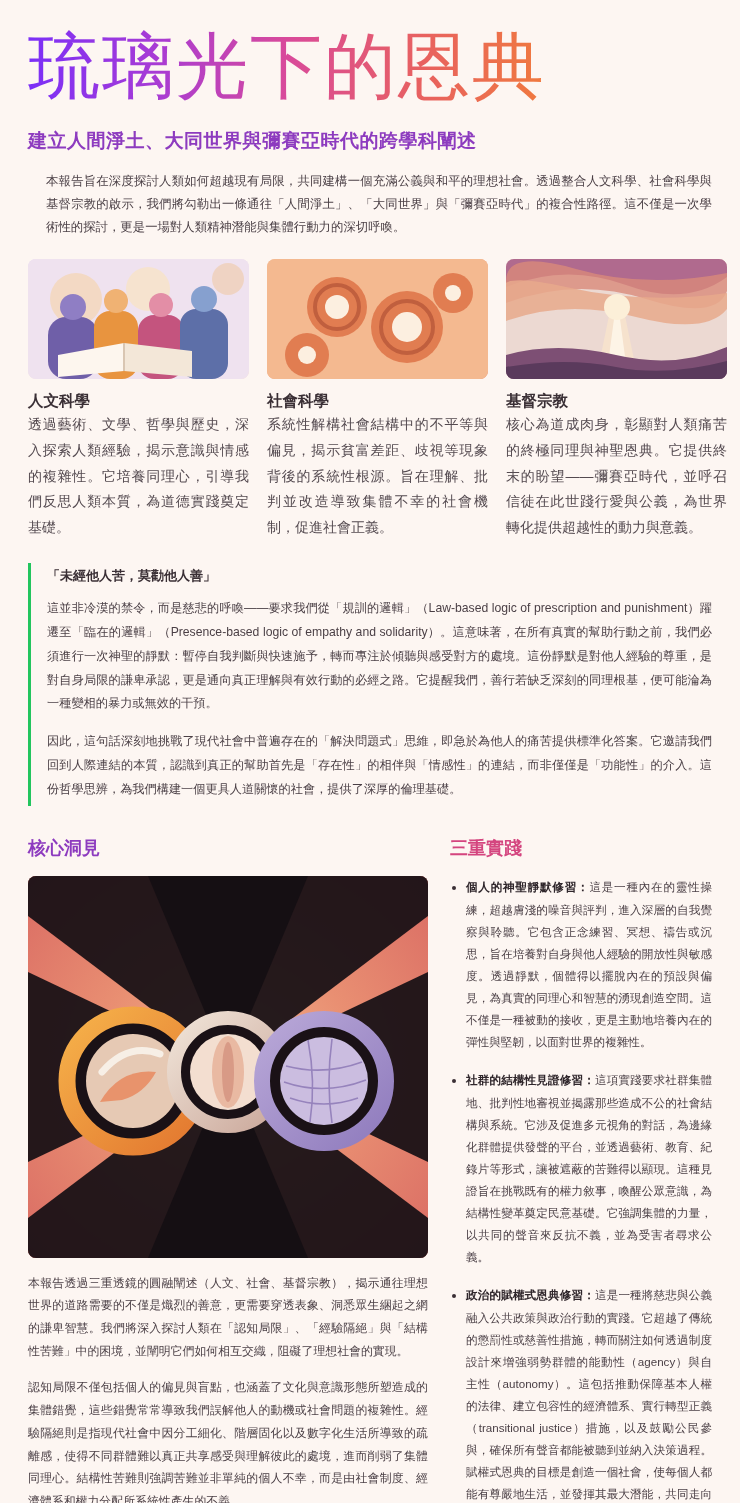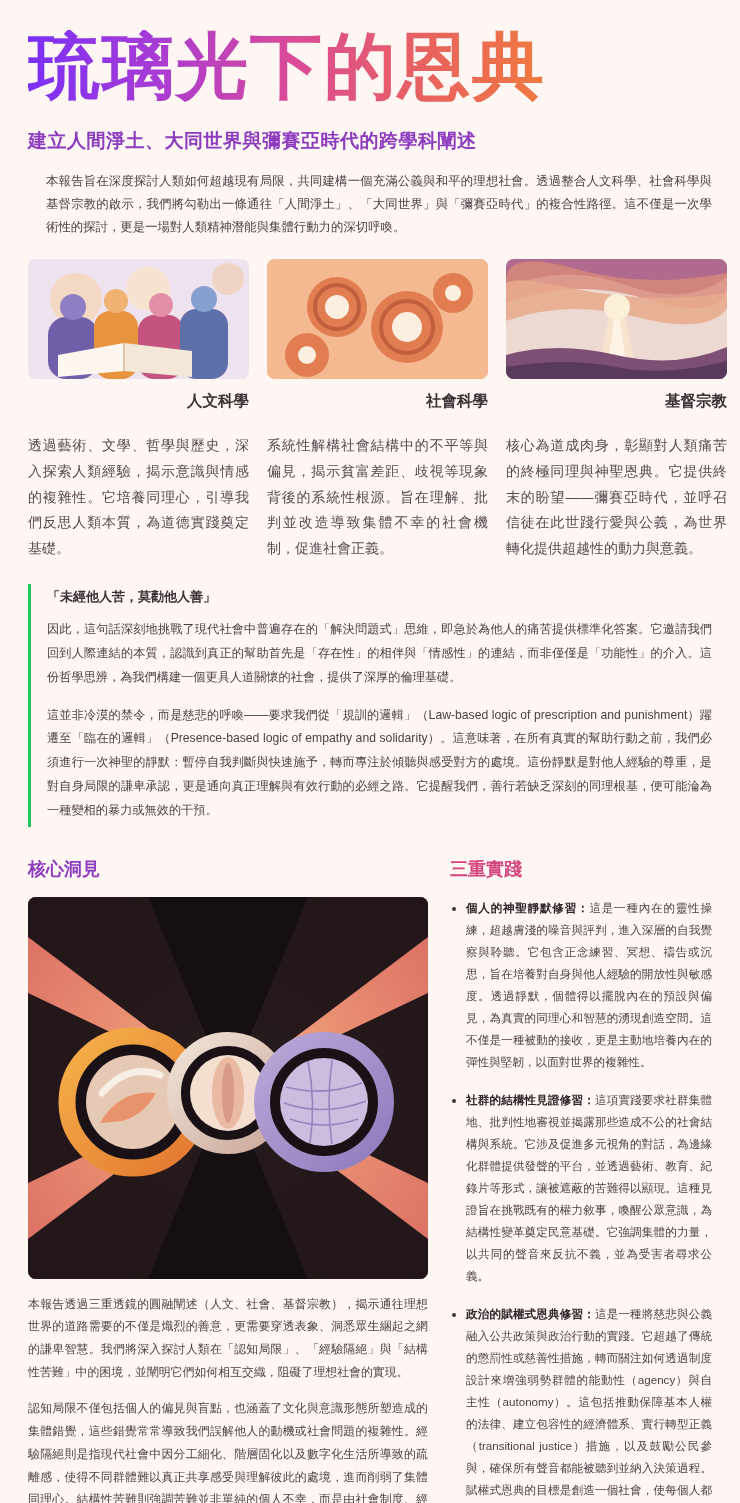--- a/index.html
+++ b/index.html
@@ -13,21 +13,21 @@
   .page {
     width: 740px;
     min-height: 1503px;
     background: #fdf6f2;
     padding: 26px 28px 30px 28px;
   }
   
   .main-title {
     font-size: 72px;
     line-height: 1.0;
-    font-weight: bold;
+    font-weight: normal;
     letter-spacing: 2px;
     margin: 4px 0 26px 0;
     background: linear-gradient(90deg, #7b2ff7 0%, #a63bd6 18%, #d94a9a 38%, #e8625f 58%, #f07a3e 76%, #f39c3c 100%);
     -webkit-background-clip: text;
     background-clip: text;
     color: transparent;
     -webkit-text-fill-color: transparent;
     text-align: left;
   }
   .subtitle {
@@ -56,22 +56,21 @@
     height: 120px;
     border-radius: 8px;
     overflow: hidden;
     position: relative;
     margin-bottom: 12px;
   }
   .card-title {
     font-size: 15.5px;
     font-weight: bold;
     color: #3a2f35;
-    margin-bottom: 21px;
-    text-align: right;
+    margin-bottom: 0;
   }
   .card-body {
     font-size: 14px;
     line-height: 1.85;
     color: #544a50;
     text-align: justify;
   }
   
   .ill1 { background: linear-gradient(160deg,#e7d9f2 0%, #f1e2ea 45%, #f7ded0 100%); }
   .ill2 { background: linear-gradient(150deg,#f6c9a8 0%, #f0a882 50%, #e98b6d 100%); }
@@ -131,21 +130,21 @@
     padding-left: 16px;
   }
   ul.practice li {
     font-size: 11.6px;
     line-height: 1.9;
     color: #4a3f45;
     margin-bottom: 16px;
     text-align: justify;
   }
   ul.practice li::marker { color:#3a2f35; }
-  .li-title { font-weight: bold; color:#2f262b; }
+  .li-title { font-weight: bold; color:#2f262b;font-family:Liberation Serif, serif; }
 </style>
 </head>
 <body>
 
 <div class="page">
 
   <h1 class="main-title">琉璃光下的恩典</h1>
   <h2 class="subtitle">建立人間淨土、大同世界與彌賽亞時代的跨學科闡述</h2>
   <p class="intro">本報告旨在深度探討人類如何超越現有局限，共同建構一個充滿公義與和平的理想社會。透過整合人文科學、社會科學與基督宗教的啟示，我們將勾勒出一條通往「人間淨土」、「大同世界」與「彌賽亞時代」的複合性路徑。這不僅是一次學術性的探討，更是一場對人類精神潛能與集體行動力的深切呼喚。</p>
 
@@ -215,22 +214,22 @@
           <path d="M0 108 Q60 98 110 108 T221 102 L221 120 L0 120 Z" fill="#5a3a5c"></path>
         </svg>
       </div>
       <div class="card-title">基督宗教</div>
       <div class="card-body">核心為道成肉身，彰顯對人類痛苦的終極同理與神聖恩典。它提供終末的盼望——彌賽亞時代，並呼召信徒在此世踐行愛與公義，為世界轉化提供超越性的動力與意義。</div>
     </div>
   </div>
 
   <div class="quote-block">
     <div class="quote-title">「未經他人苦，莫勸他人善」</div>
+    <p class="quote-p">這並非冷漠的禁令，而是慈悲的呼喚——要求我們從「規訓的邏輯」（Law-based logic of prescription and punishment）躍遷至「臨在的邏輯」（Presence-based logic of empathy and solidarity）。這意味著，在所有真實的幫助行動之前，我們必須進行一次神聖的靜默：暫停自我判斷與快速施予，轉而專注於傾聽與感受對方的處境。這份靜默是對他人經驗的尊重，是對自身局限的謙卑承認，更是通向真正理解與有效行動的必經之路。它提醒我們，善行若缺乏深刻的同理根基，便可能淪為一種變相的暴力或無效的干預。</p>
     <p class="quote-p">因此，這句話深刻地挑戰了現代社會中普遍存在的「解決問題式」思維，即急於為他人的痛苦提供標準化答案。它邀請我們回到人際連結的本質，認識到真正的幫助首先是「存在性」的相伴與「情感性」的連結，而非僅僅是「功能性」的介入。這份哲學思辨，為我們構建一個更具人道關懷的社會，提供了深厚的倫理基礎。</p>
-    <p class="quote-p">這並非冷漠的禁令，而是慈悲的呼喚——要求我們從「規訓的邏輯」（Law-based logic of prescription and punishment）躍遷至「臨在的邏輯」（Presence-based logic of empathy and solidarity）。這意味著，在所有真實的幫助行動之前，我們必須進行一次神聖的靜默：暫停自我判斷與快速施予，轉而專注於傾聽與感受對方的處境。這份靜默是對他人經驗的尊重，是對自身局限的謙卑承認，更是通向真正理解與有效行動的必經之路。它提醒我們，善行若缺乏深刻的同理根基，便可能淪為一種變相的暴力或無效的干預。</p>
   </div>
 
   <div class="two-col">
 
     <div class="col-left">
       <div class="sec-head">核心洞見</div>
 
       <div class="hero-img">
         <svg width="400" height="382" viewBox="0 0 400 382" xmlns="http://www.w3.org/2000/svg">
           <defs>

